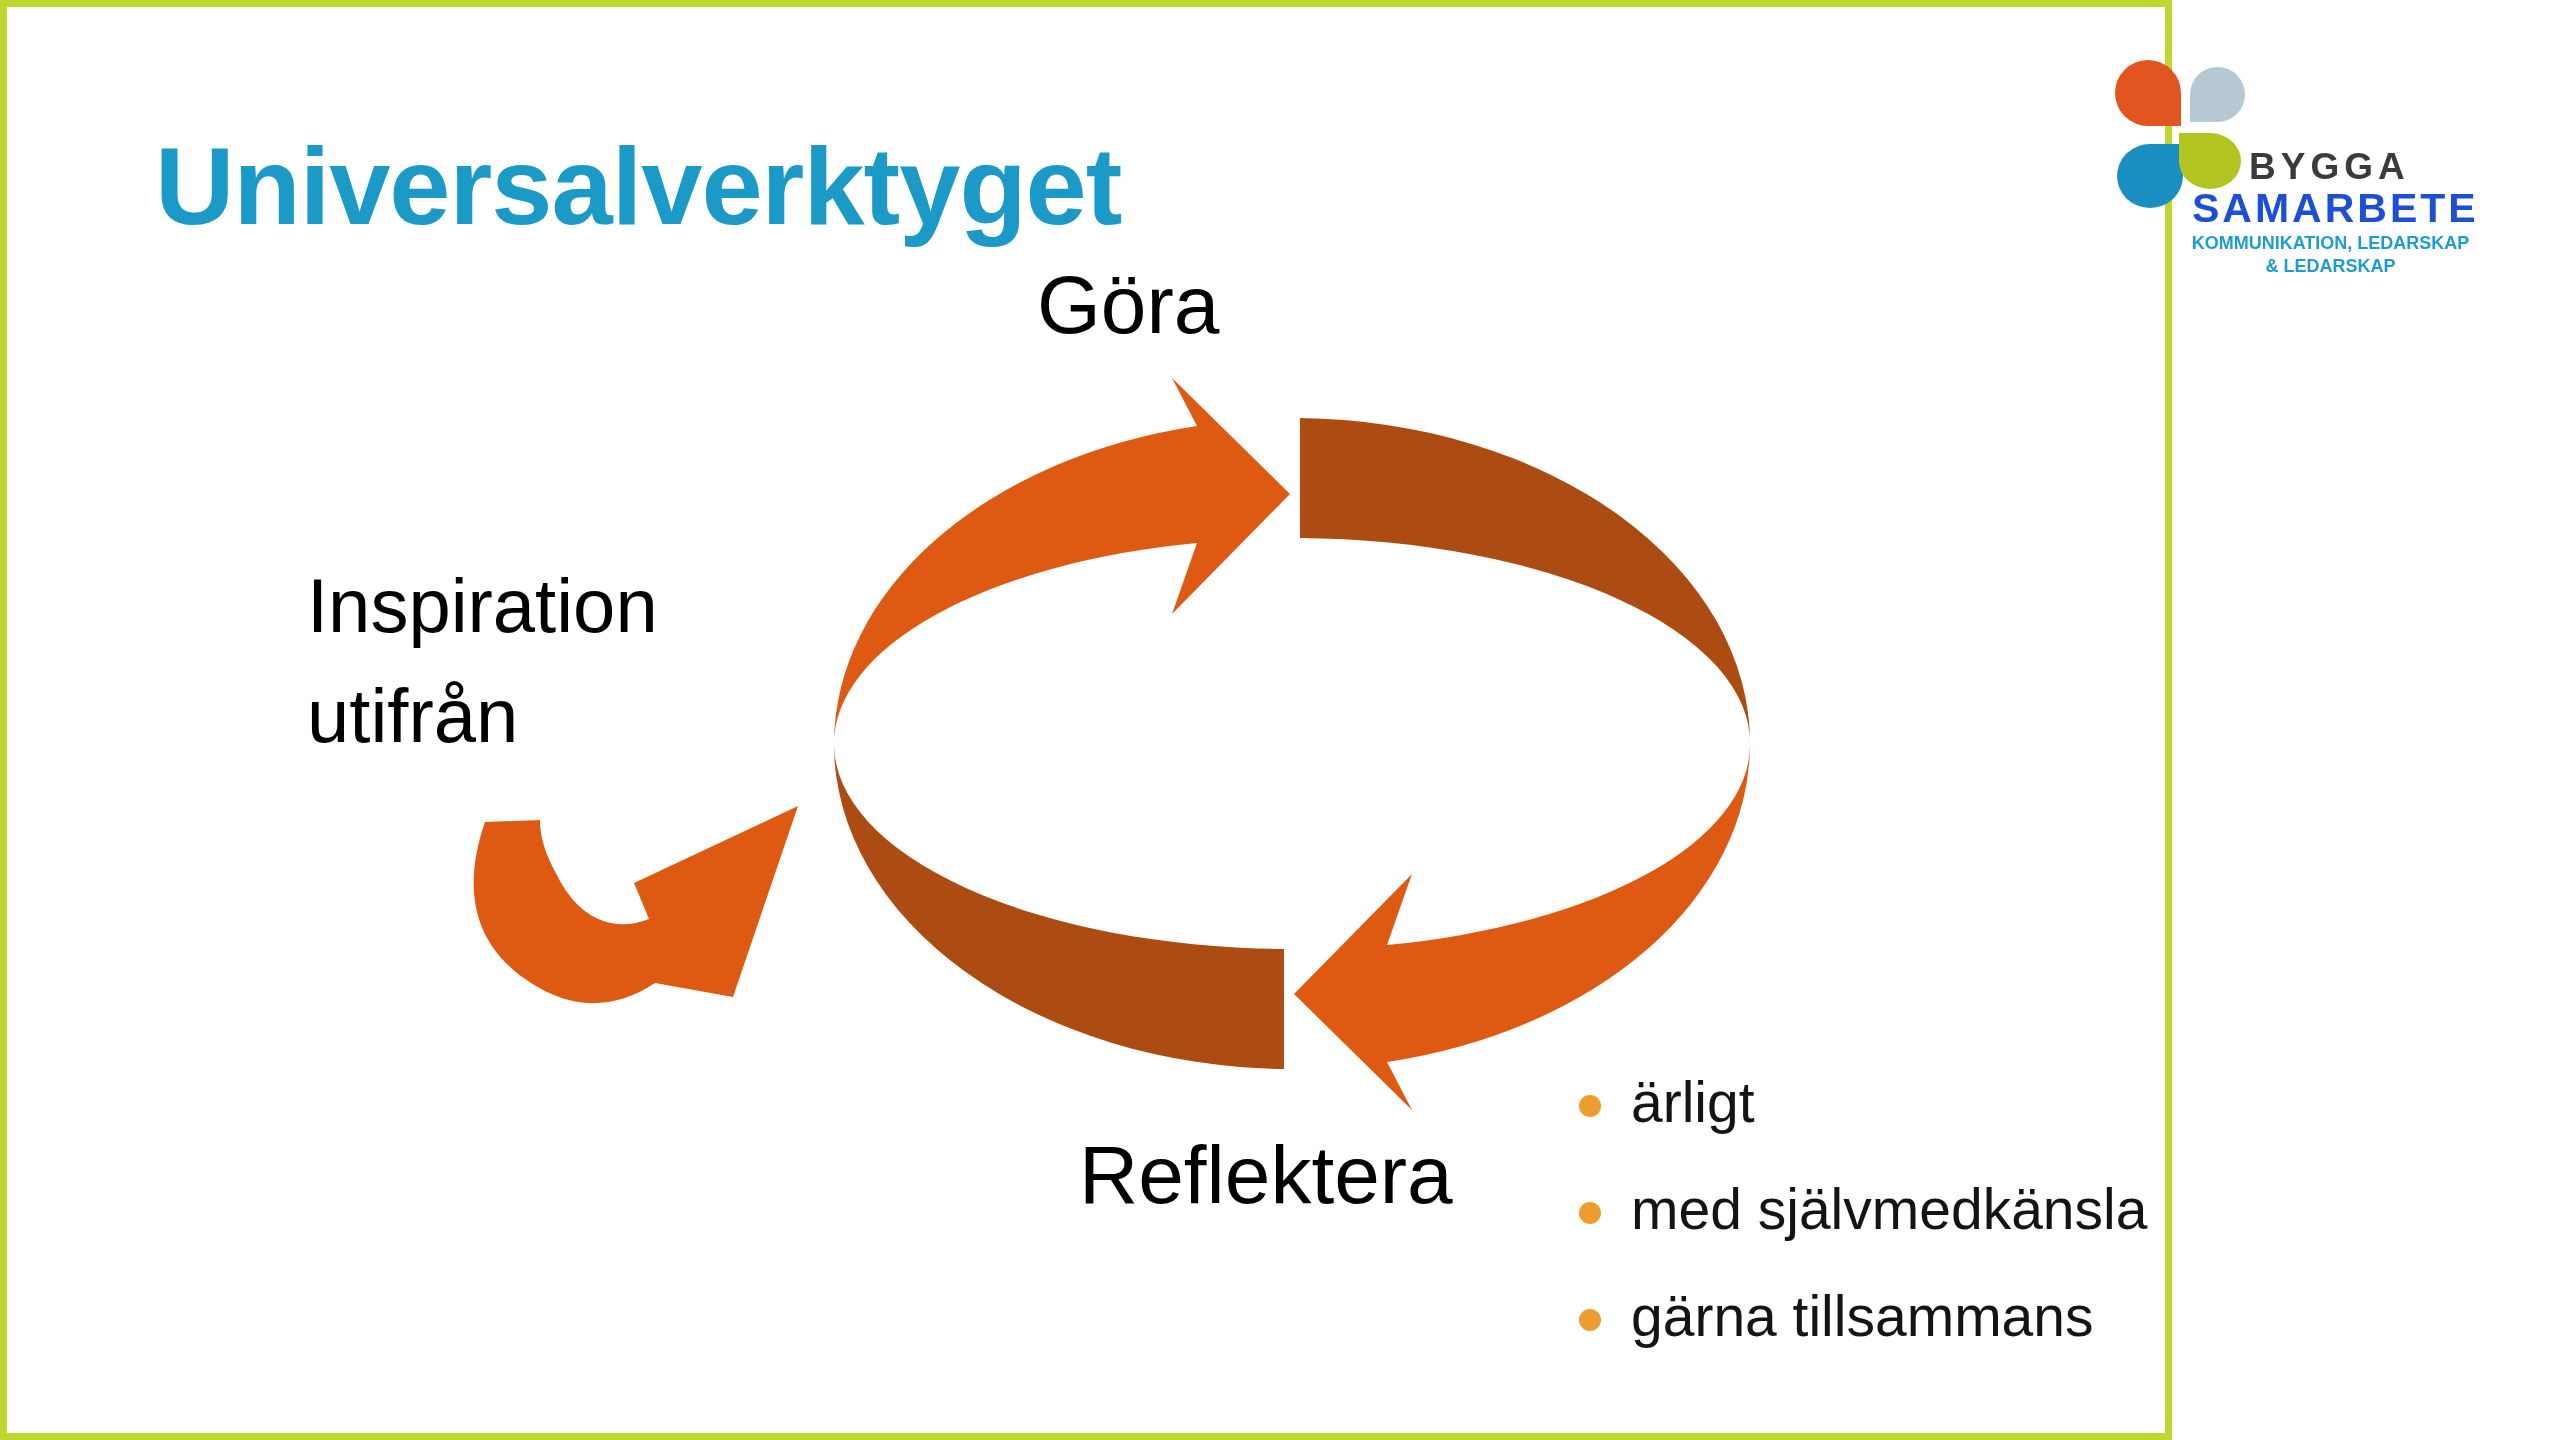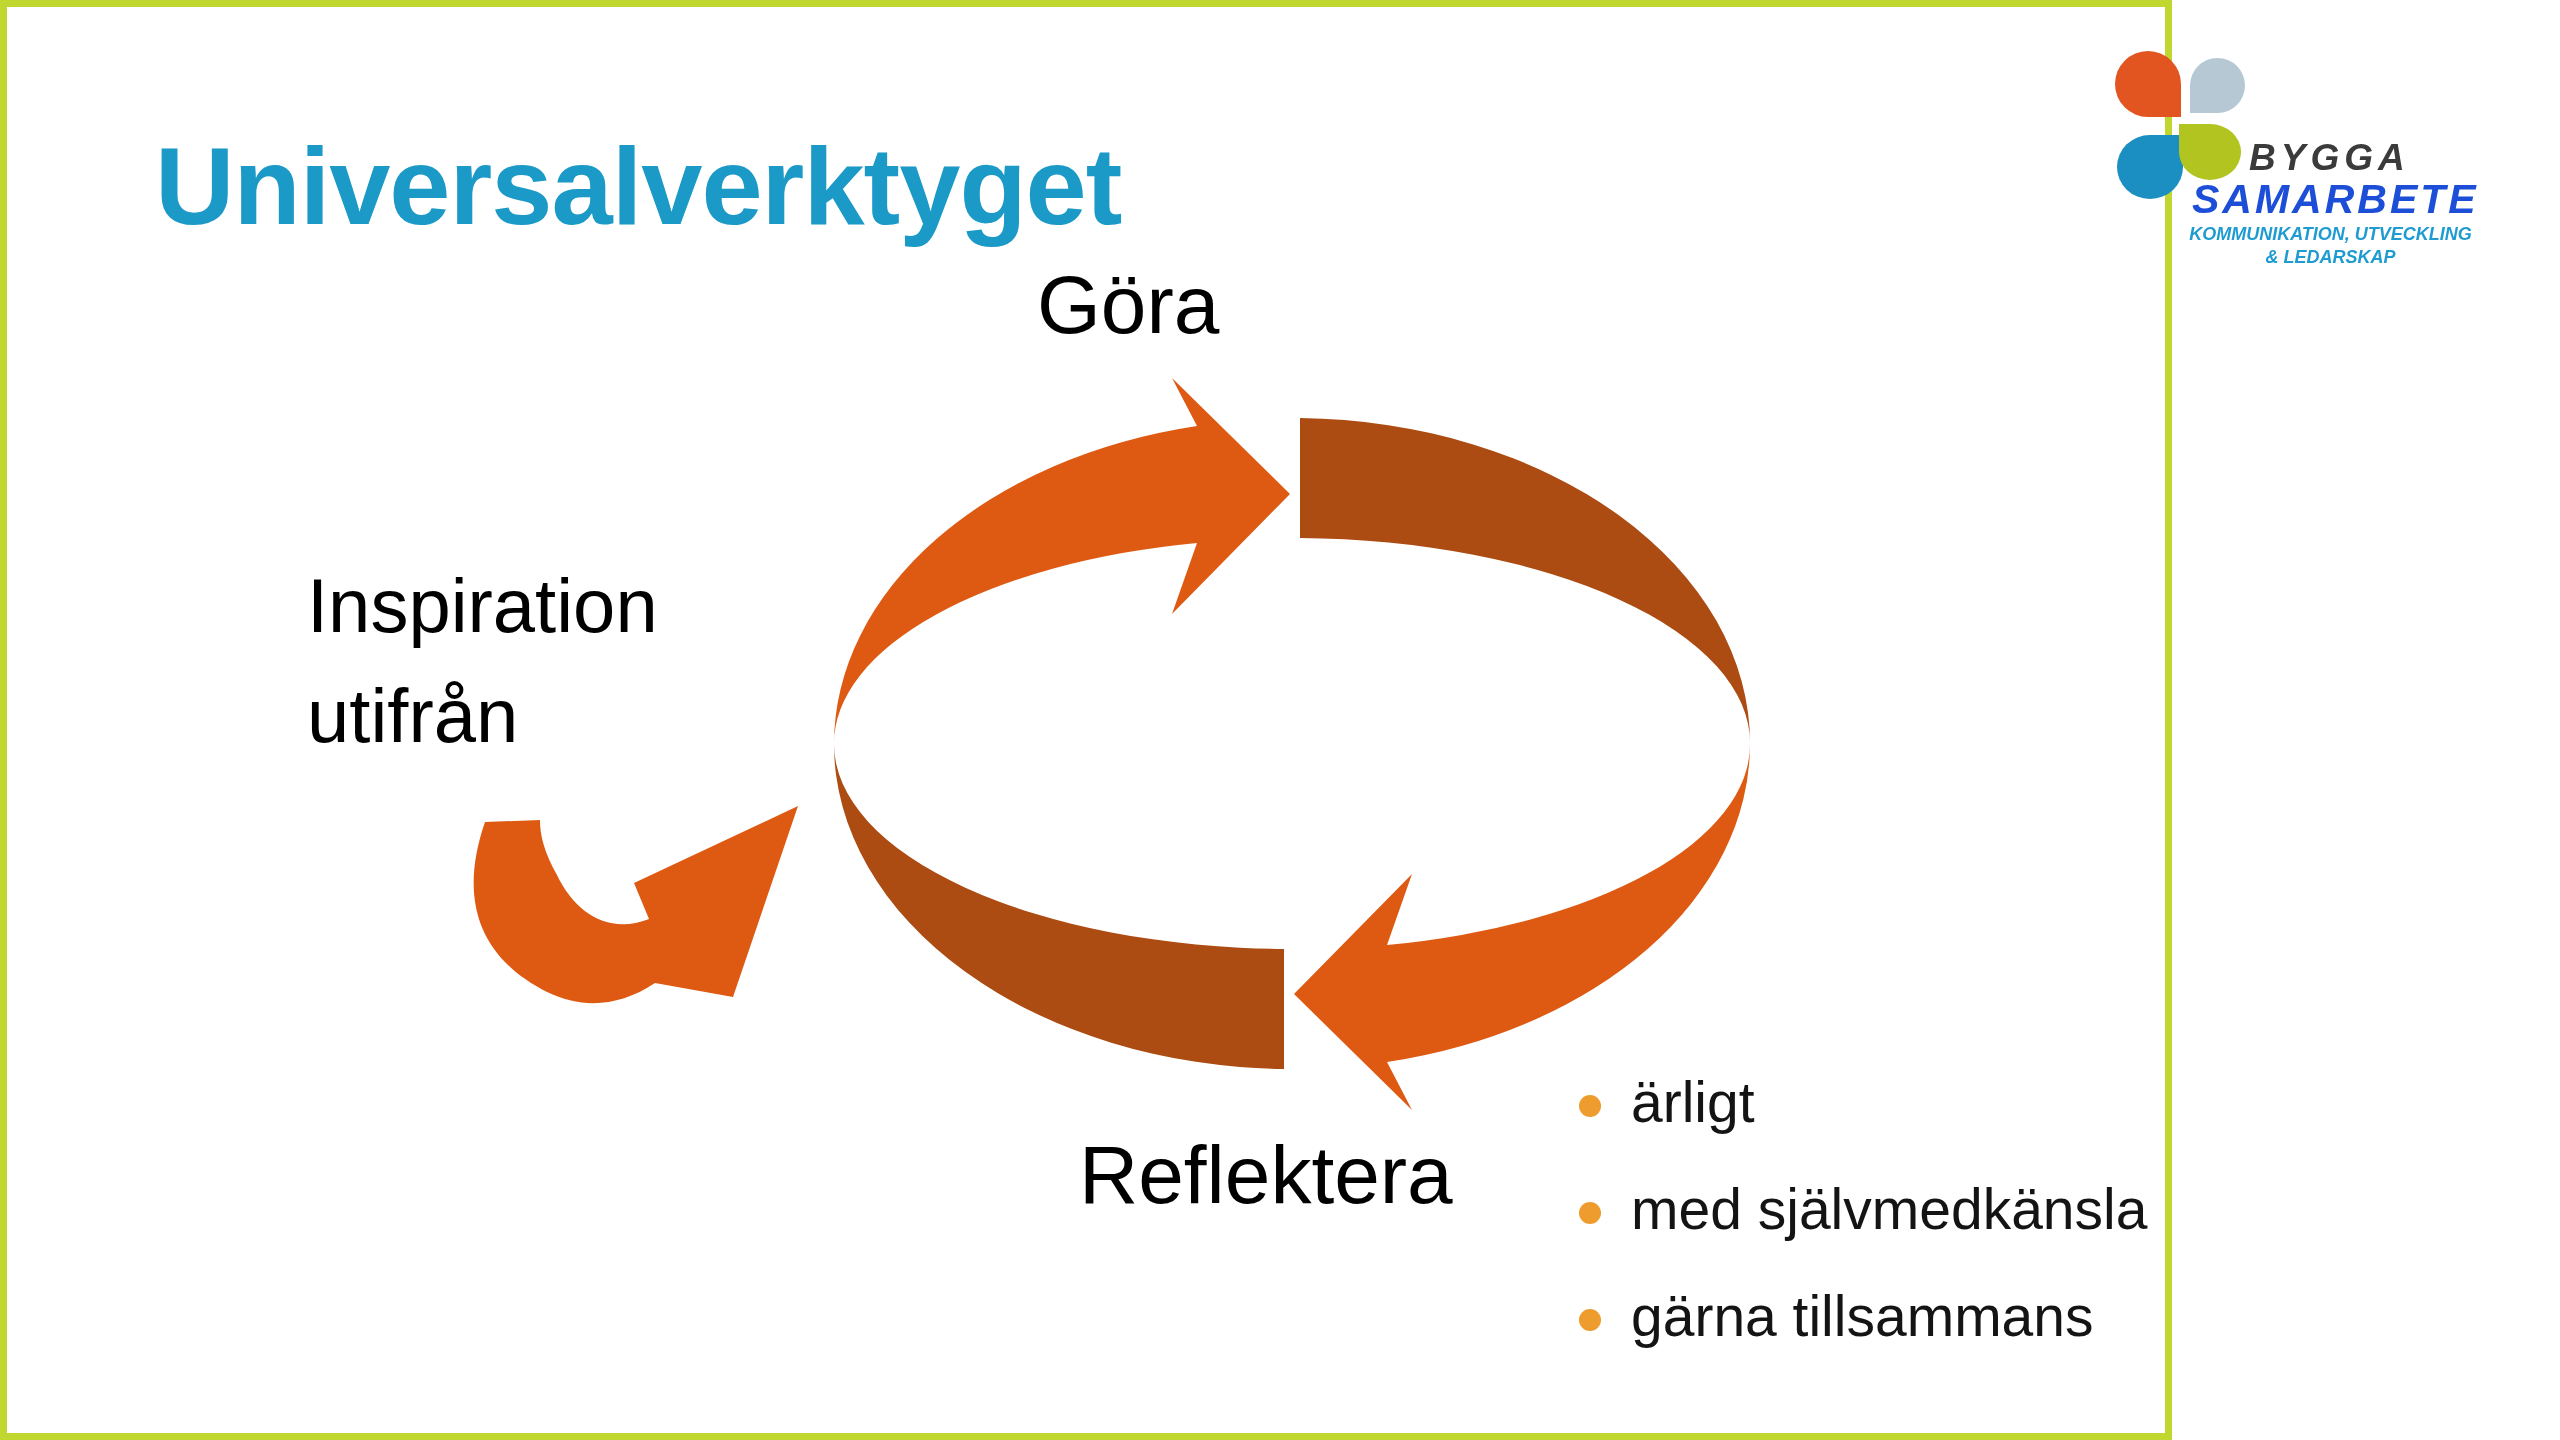--- a/index.html
+++ b/index.html
@@ -25,21 +25,21 @@
     left: 148px;
     top: 113px;
     font-size: 110px;
     font-weight: 700;
     letter-spacing: -1px;
     color: #1B99C7;
     white-space: nowrap;
     line-height: 1.2;
   }
   
-  .logo { position: absolute; left: 2090px; top: 29px; width: 420px; height: 240px; font-style: italic; }
+  .logo { position: absolute; left: 2090px; top: 38px; width: 420px; height: 240px; }
   .petal { position: absolute; }
   .petal-orange {
     left: 18px; top: 15px; width: 66px; height: 66px;
     background: #E25420; border-radius: 50% 50% 0 50%;
   }
   .petal-gray {
     left: 93px; top: 22px; width: 55px; height: 55px;
     background: #B5C8D3; border-radius: 50% 50% 50% 0;
   }
   .petal-blue {
@@ -101,21 +101,21 @@
   <div class="title">Universalverktyget</div>
 
   <div class="logo">
     <div class="petal petal-orange"></div>
     <div class="petal petal-gray"></div>
     <div class="petal petal-blue"></div>
     <div class="petal petal-green"></div>
     <div class="logo-name1">BYGGA</div>
     <div class="logo-name2">SAMARBETE</div>
     <div class="logo-tagline">
-      <div>KOMMUNIKATION, UTVECKLING</div>
+      <div>KOMMUNIKATION, LEDARSKAP</div>
       <div>&amp; LEDARSKAP</div>
     </div>
   </div>
 
   <svg class="diagram" viewBox="0 0 2560 1440" xmlns="http://www.w3.org/2000/svg">
 
     <path d="M 827 737
              A 458 325 0 0 1 1190 419
              L 1165 371 L 1283 487 L 1165 607 L 1190 536
              A 458 205 0 0 0 827 737 Z" fill="#DE5A13"></path>

